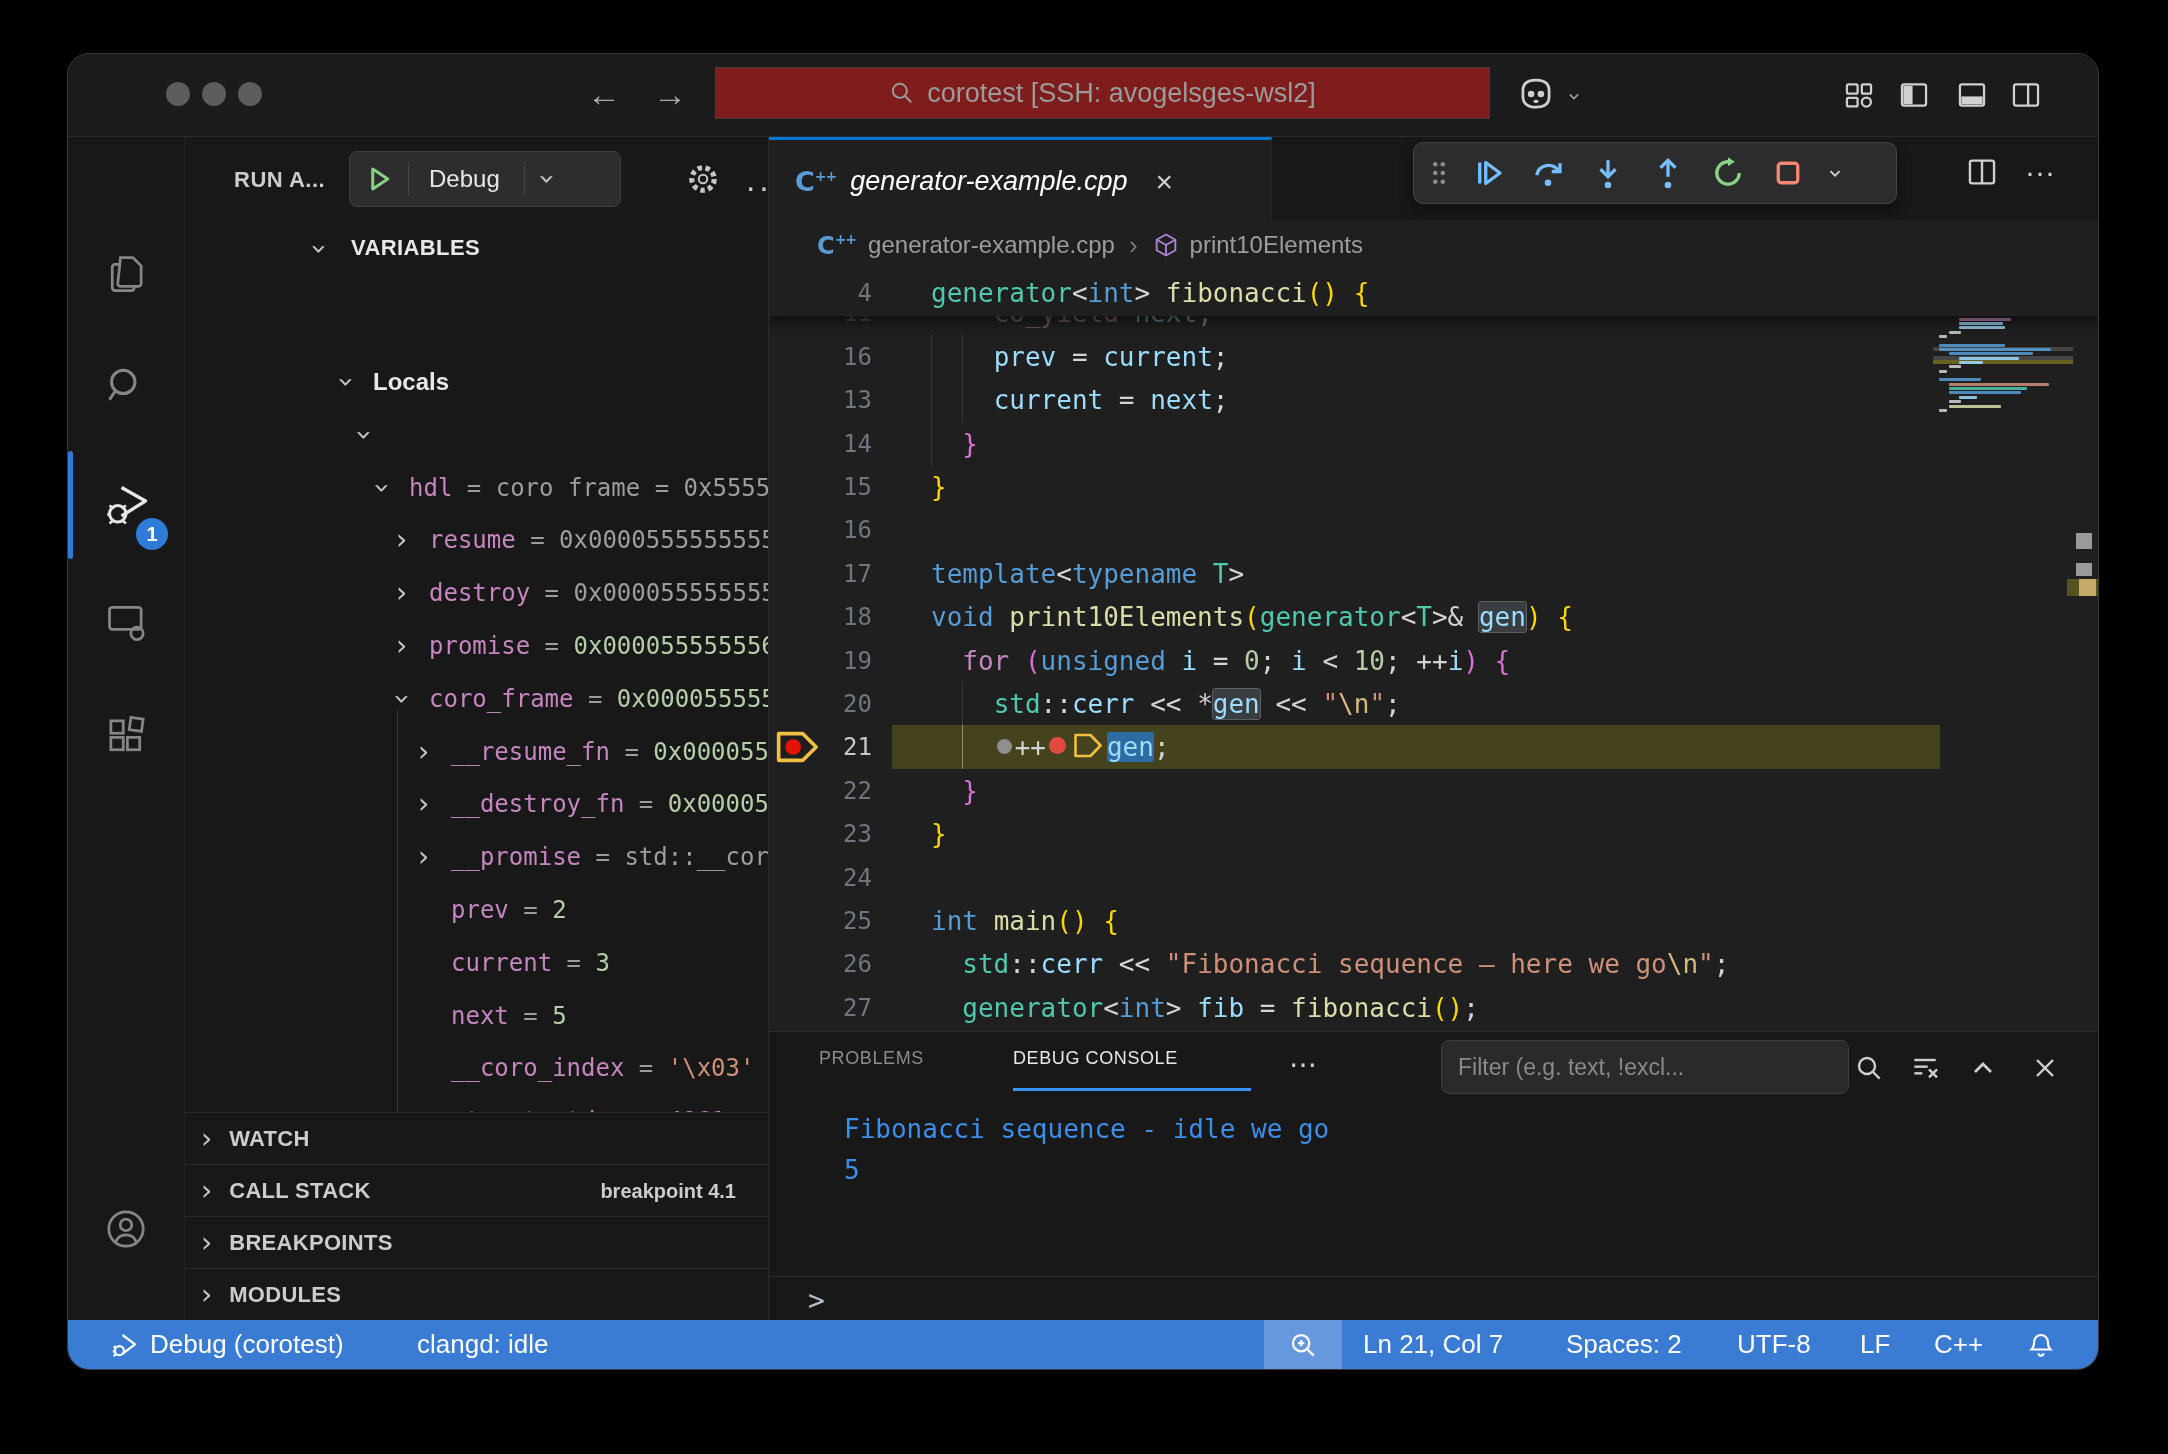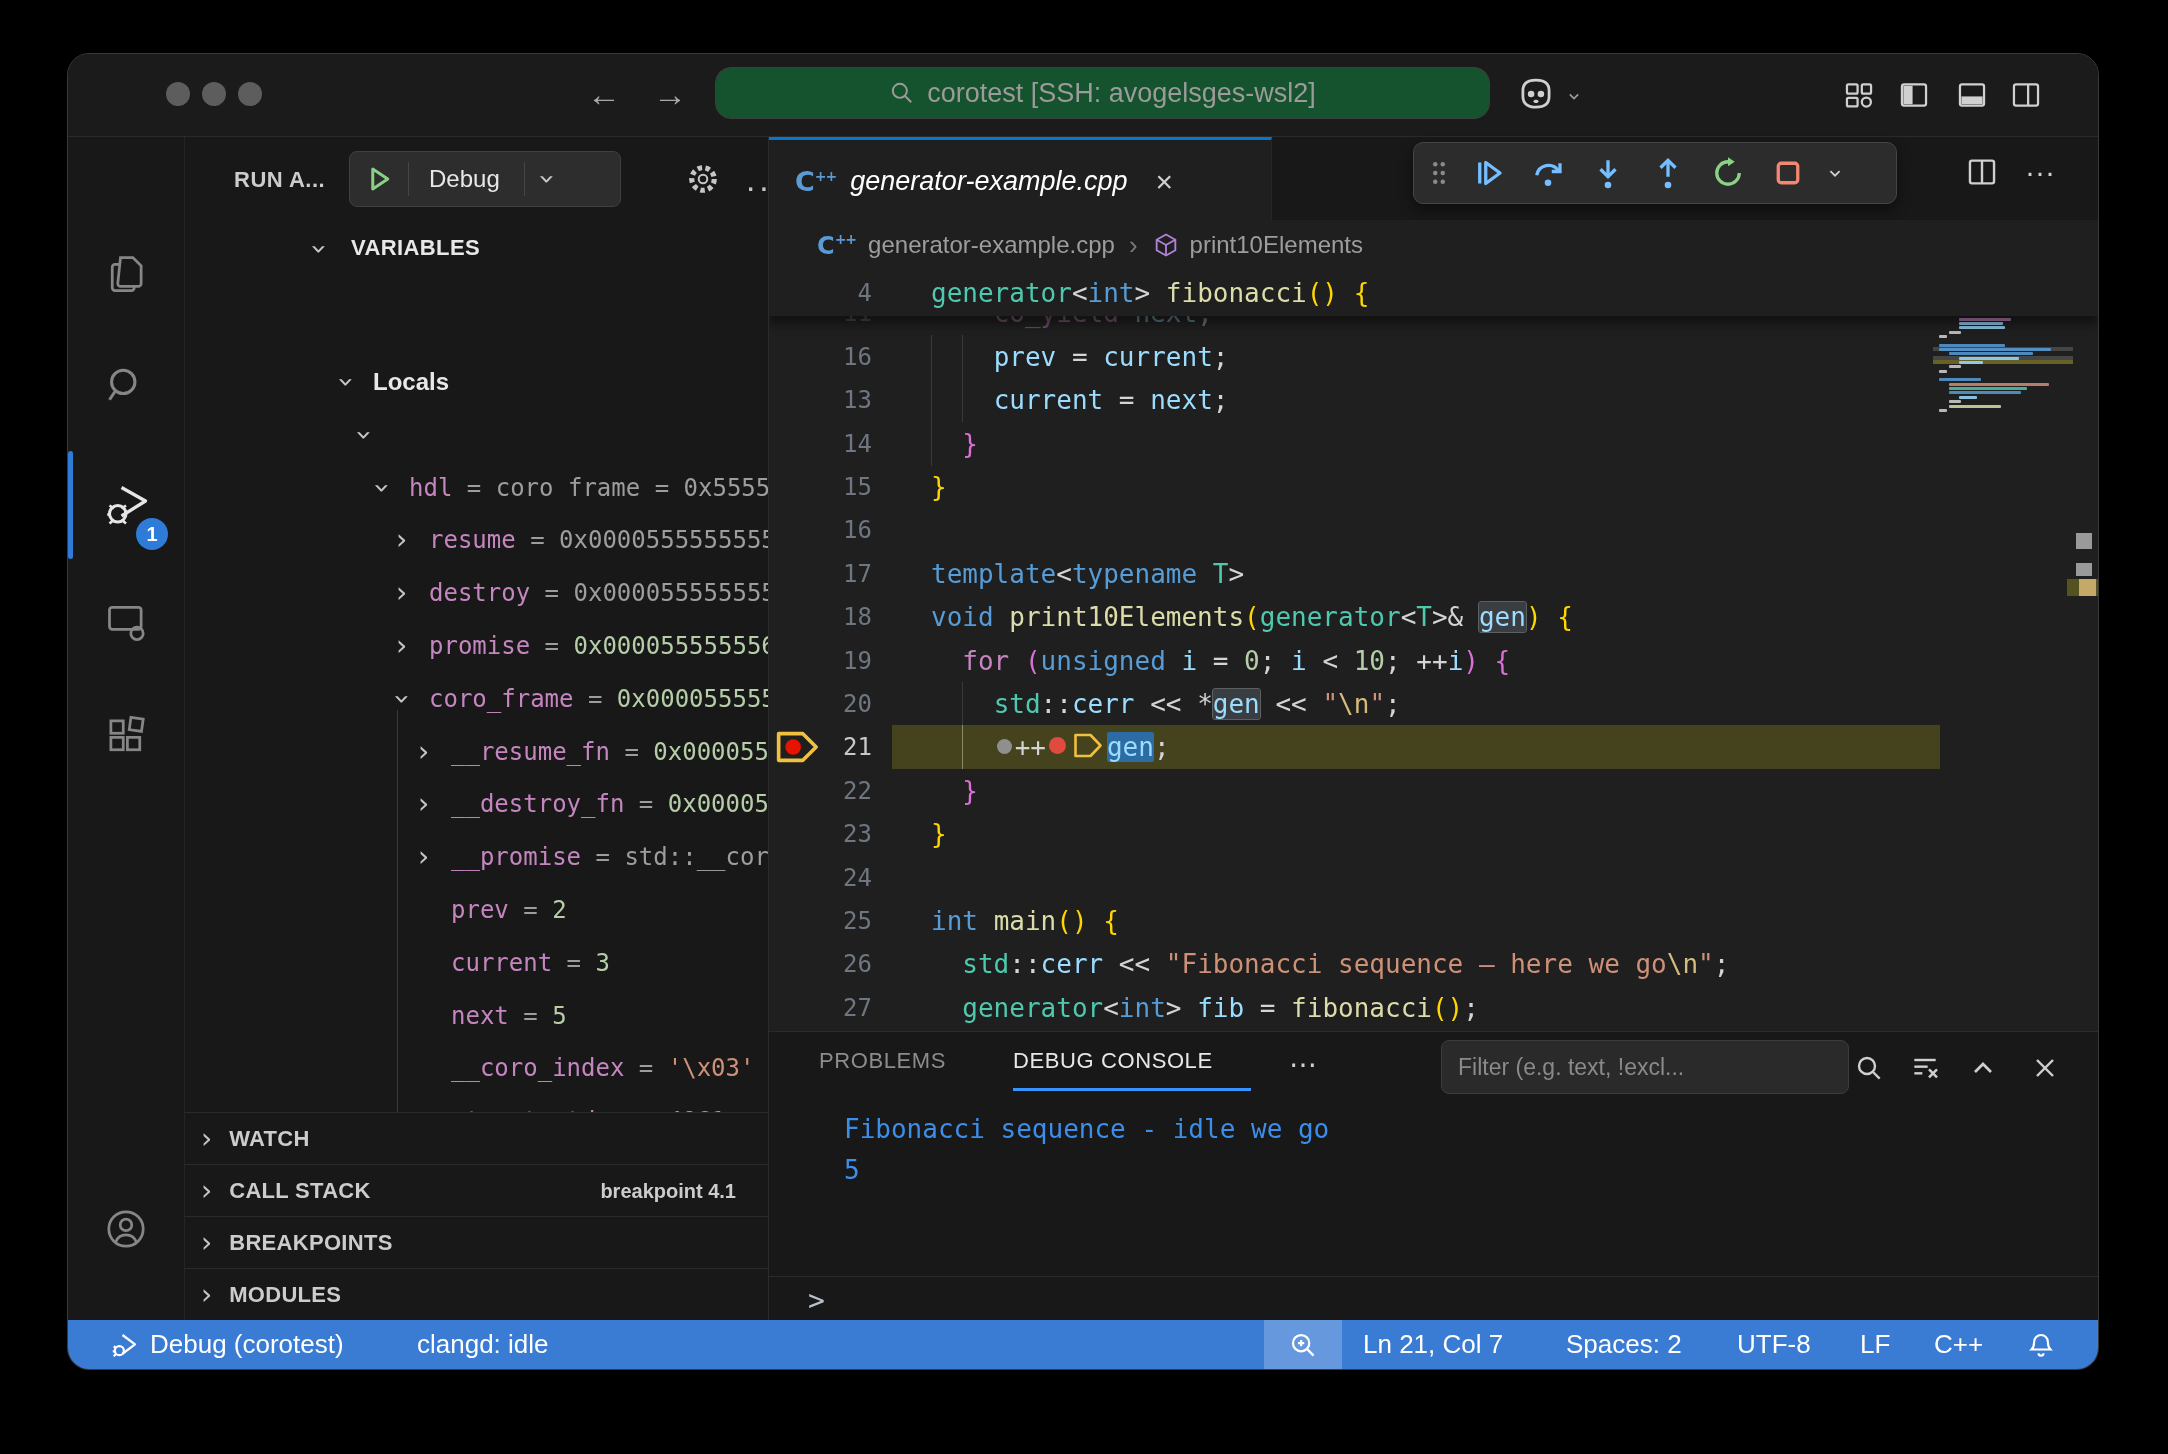--- a/index.html
+++ b/index.html
@@ -5,22 +5,22 @@
   html,body{margin:0;padding:0;background:#000;}
   .stage{position:relative;width:2168px;height:1454px;background:#000;overflow:hidden;
          font-family:"Liberation Sans",sans-serif;-webkit-font-smoothing:antialiased;}
   .abs{position:absolute;}
   .window{position:absolute;left:67px;top:53px;width:2030px;height:1315px;background:#181818;
           border-radius:22px;overflow:hidden;border:1px solid #3a3a3a;box-shadow:0 40px 90px rgba(0,0,0,.9);}
   
   .titlebar{position:absolute;left:0;top:0;width:100%;height:82px;background:#1b1b1b;border-bottom:1px solid #2b2b2b;}
   .tl-dot{position:absolute;top:28px;width:24px;height:24px;border-radius:50%;background:#5d5d5d;}
   .navarrow{position:absolute;top:22px;font-size:34px;color:#a9a9a9;line-height:36px;}
-  .searchbox{position:absolute;left:647px;top:13px;width:773px;height:50px;background:#14532d;
-             border:1px solid #3e3e3e;border-radius:16px;display:flex;align-items:center;justify-content:center;
+  .searchbox{position:absolute;left:647px;top:13px;width:773px;height:50px;background:#7f1d1d;
+             border:1px solid #3e3e3e;border-radius:0;display:flex;align-items:center;justify-content:center;
              color:#9b9b9b;font-size:27px;gap:12px;}
   .tbicon{position:absolute;top:24px;}
   
   .activitybar{position:absolute;left:0;top:83px;width:116px;height:1183px;background:#181818;border-right:1px solid #242424;}
   .ab-item{position:absolute;left:0;width:116px;height:100px;display:flex;align-items:center;justify-content:center;}
   .ab-indicator{position:absolute;left:0;top:314px;width:5px;height:108px;background:#2f7bd8;border-radius:3px;}
   .badge{position:absolute;background:#2f7bd8;color:#fff;border-radius:20px;text-align:center;}
   
   .sidebar{position:absolute;left:117px;top:83px;width:583px;height:1183px;background:#181818;border-right:1px solid #2b2b2b;}
   .sb-title{position:absolute;left:49px;top:30px;font-size:22px;font-weight:bold;color:#cccccc;letter-spacing:.5px;}
@@ -69,21 +69,21 @@
   .sticky{position:absolute;left:0;top:0;width:100%;height:46px;background:#1f1f1f;line-height:46px;
           box-shadow:0 8px 10px rgba(0,0,0,.45);z-index:5;}
   .sticky .num{position:absolute;left:40px;width:63px;text-align:right;color:#6e7681;font-family:"DejaVu Sans Mono",monospace;font-size:24px;}
   .sticky .src{position:absolute;left:162px;white-space:pre;font-family:"DejaVu Sans Mono",monospace;font-size:26px;}
   .minimap{position:absolute;left:1170px;top:0px;width:130px;height:160px;}
   .mm-band{position:absolute;left:-6px;width:140px;height:4px;}
   .mm-bar{position:absolute;height:3px;border-radius:1px;opacity:.85;}
   .ovr{position:absolute;}
   
   .panel{position:absolute;left:701px;top:977px;width:1329px;height:289px;background:#181818;border-top:1px solid #2b2b2b;}
-  .ptab{position:absolute;top:16px;font-size:22px;letter-spacing:.6px;}
+  .ptab{position:absolute;top:16px;font-size:18px;letter-spacing:.6px;}
   .filter{position:absolute;left:672px;top:8px;width:390px;height:52px;background:#2a2a2a;border:1px solid #3d3d3d;
           border-radius:8px;color:#8a8a8a;font-size:23px;display:flex;align-items:center;padding-left:16px;}
   .consoleline{position:absolute;left:75px;color:#3b8eea;font-family:"DejaVu Sans Mono",monospace;font-size:26px;}
   .pico{position:absolute;top:20px;}
   
   .statusbar{position:absolute;left:0;top:1266px;width:100%;height:49px;background:#3a7cd4;color:#fff;font-size:26px;}
   .sb-item{position:absolute;top:0;height:49px;display:flex;align-items:center;gap:10px;}
   svg{display:block;}
 </style>
 </head>

